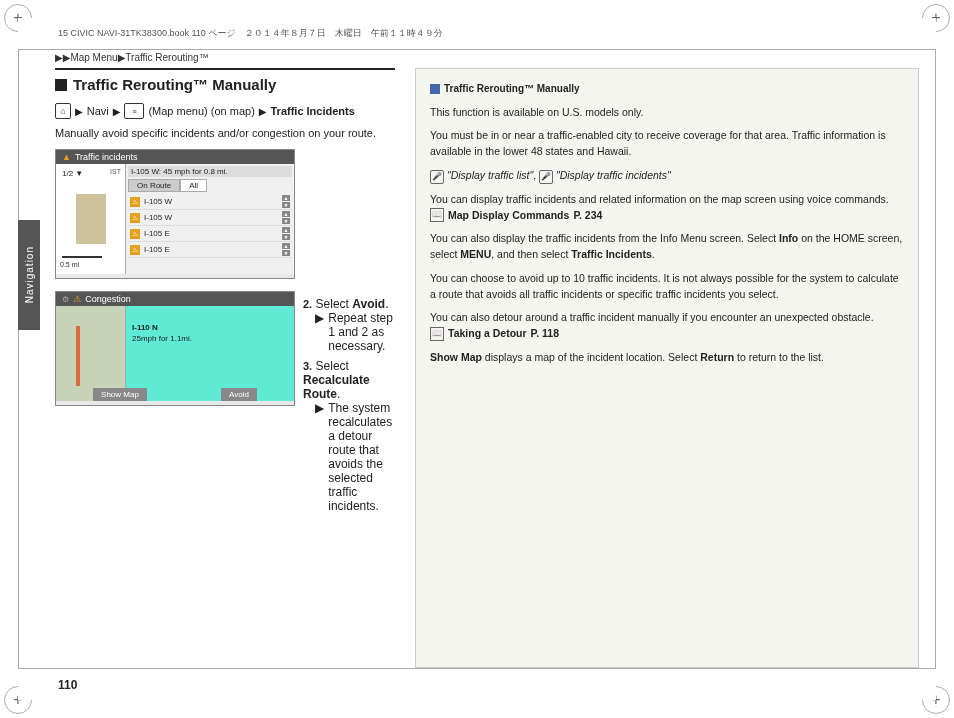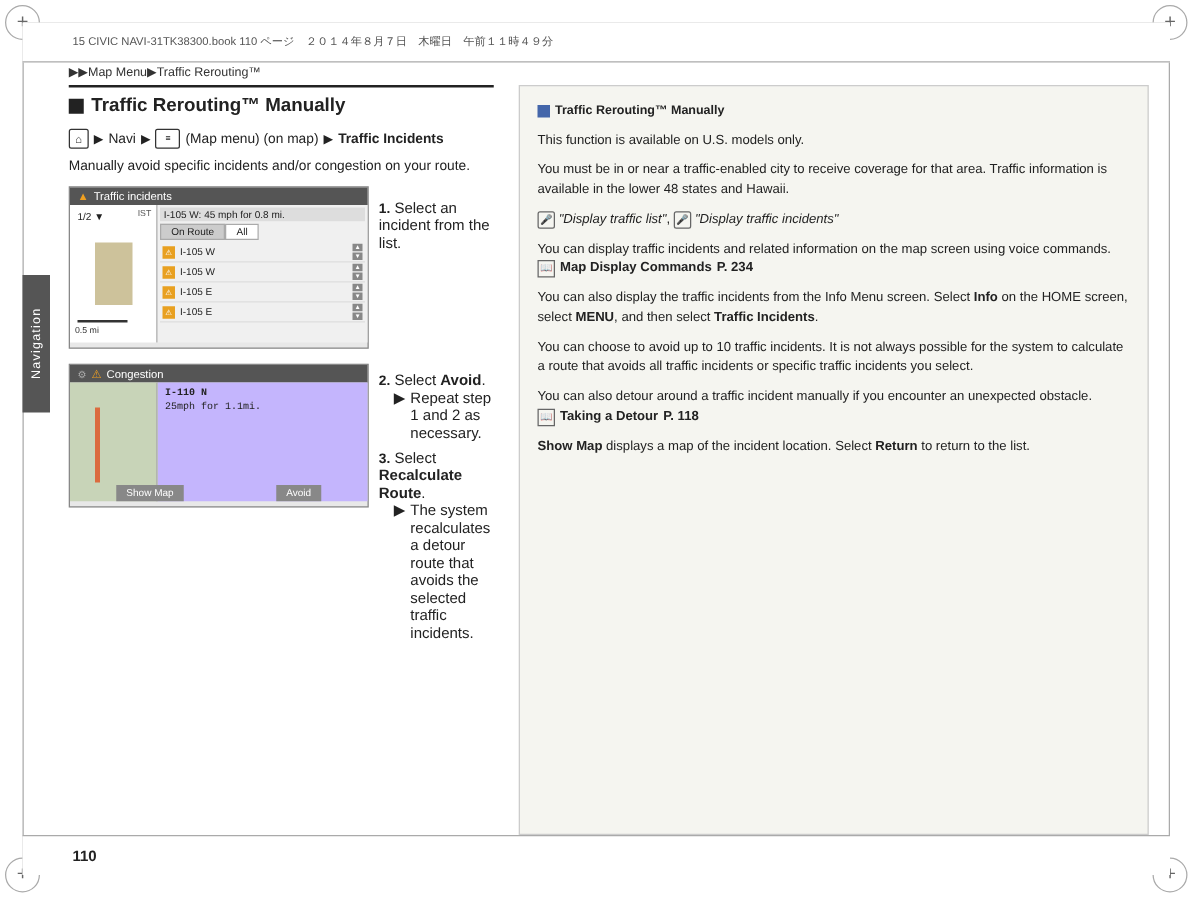--- a/index.html
+++ b/index.html
@@ -333,24 +333,23 @@
       position: absolute;
       top: 20px;
       left: 20px;
       width: 4px;
       height: 60px;
       background: #e05020;
       opacity: 0.8;
     }
     .cong-info {
       flex: 1;
-      background: #c4b5fd;
-      padding: 4px 6px;
-      font-size: 8px;
-      font-family: Liberation Mono, monospace;
+      background: #5eead4;
+      padding: 17px 6px;
+      font-size: 8px;
     }
     .cong-label {
       font-weight: bold;
       margin-bottom: 2px;
       font-size: 8px;
     }
     .cong-buttons {
       position: absolute;
       bottom: 4px;
       left: 0;
@@ -553,24 +552,20 @@
                 <div class="incident-arrows">
                   <div class="arr">▲</div>
                   <div class="arr">▼</div>
                 </div>
               </div>
             </div>
           </div>
         </div>
       </div>
 
-      <div class="step" style="padding-top:10px;">
-        <span class="step-num">1.</span>
-        <span>Select an incident from the list.</span>
-      </div>
     </div>
 
     <div style="display:flex; gap:8px; align-items:flex-start;">
       <div class="screen-container">
         <div class="screenshot-box screen2" style="position:relative;">
           <div class="screen2-header">
             <span style="color:#aaa;font-size:8px;">⚙</span>
             <span style="color:#f0a020;">⚠</span>
             <span>Congestion</span>
           </div>

